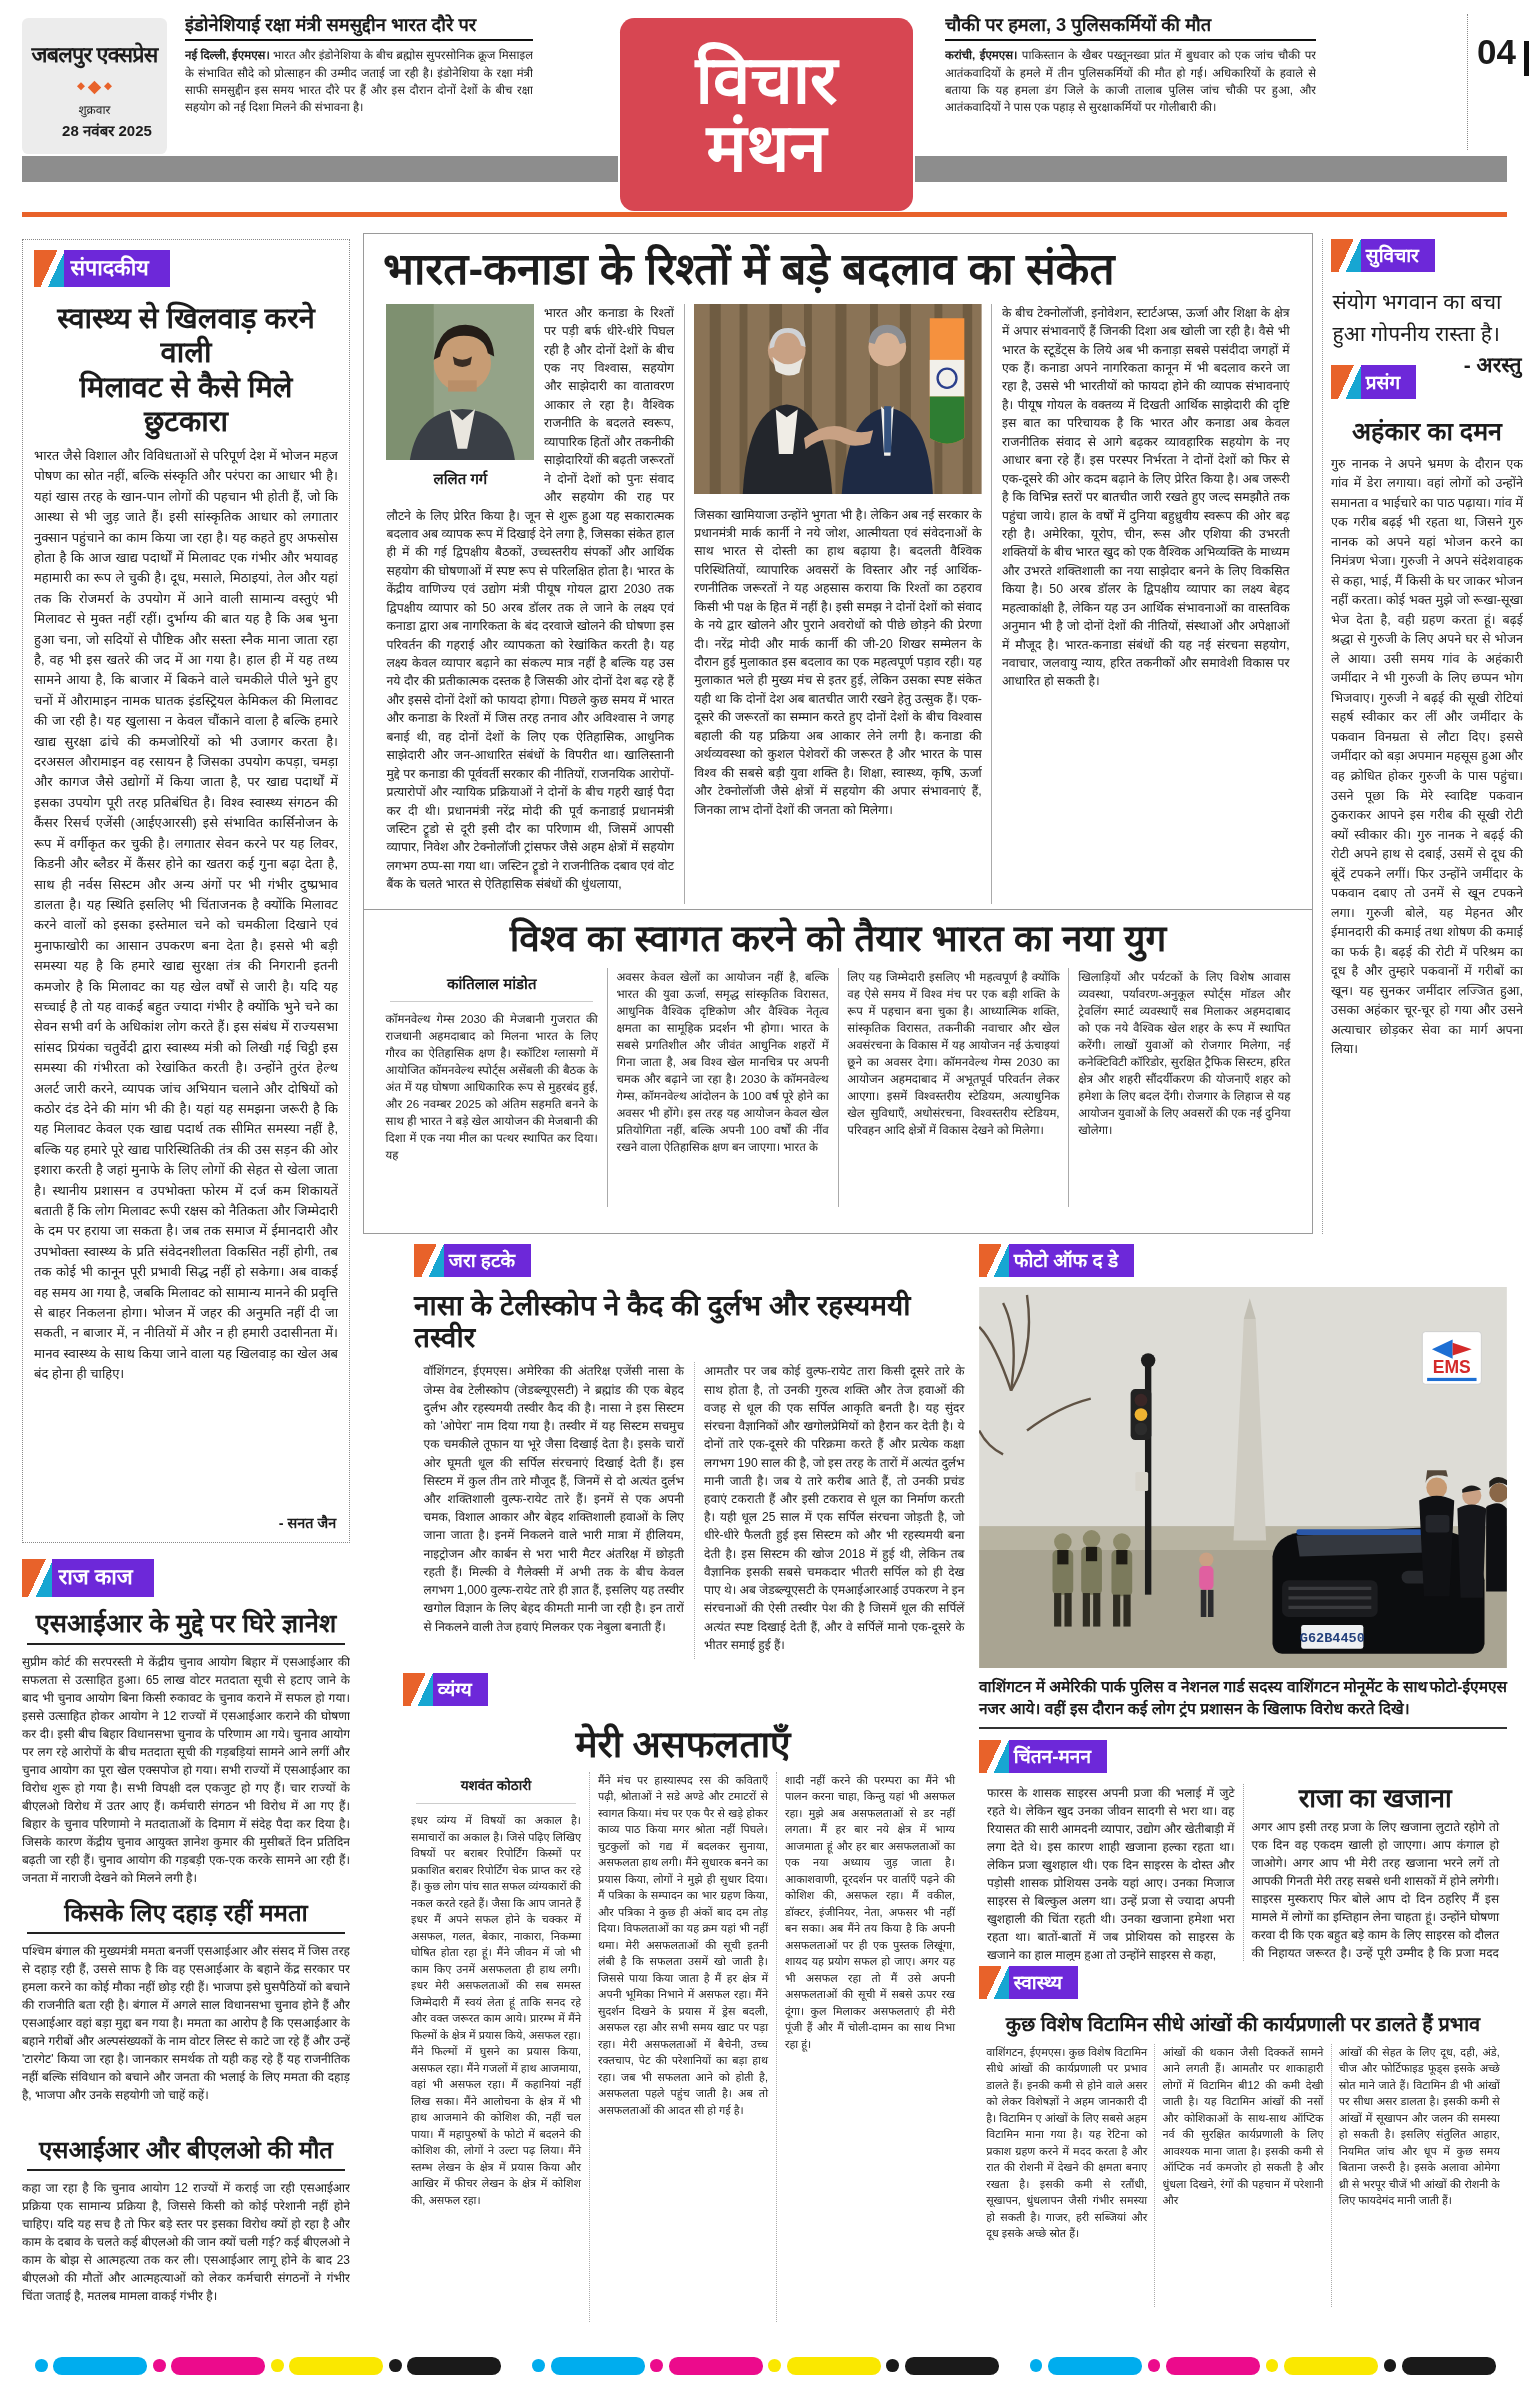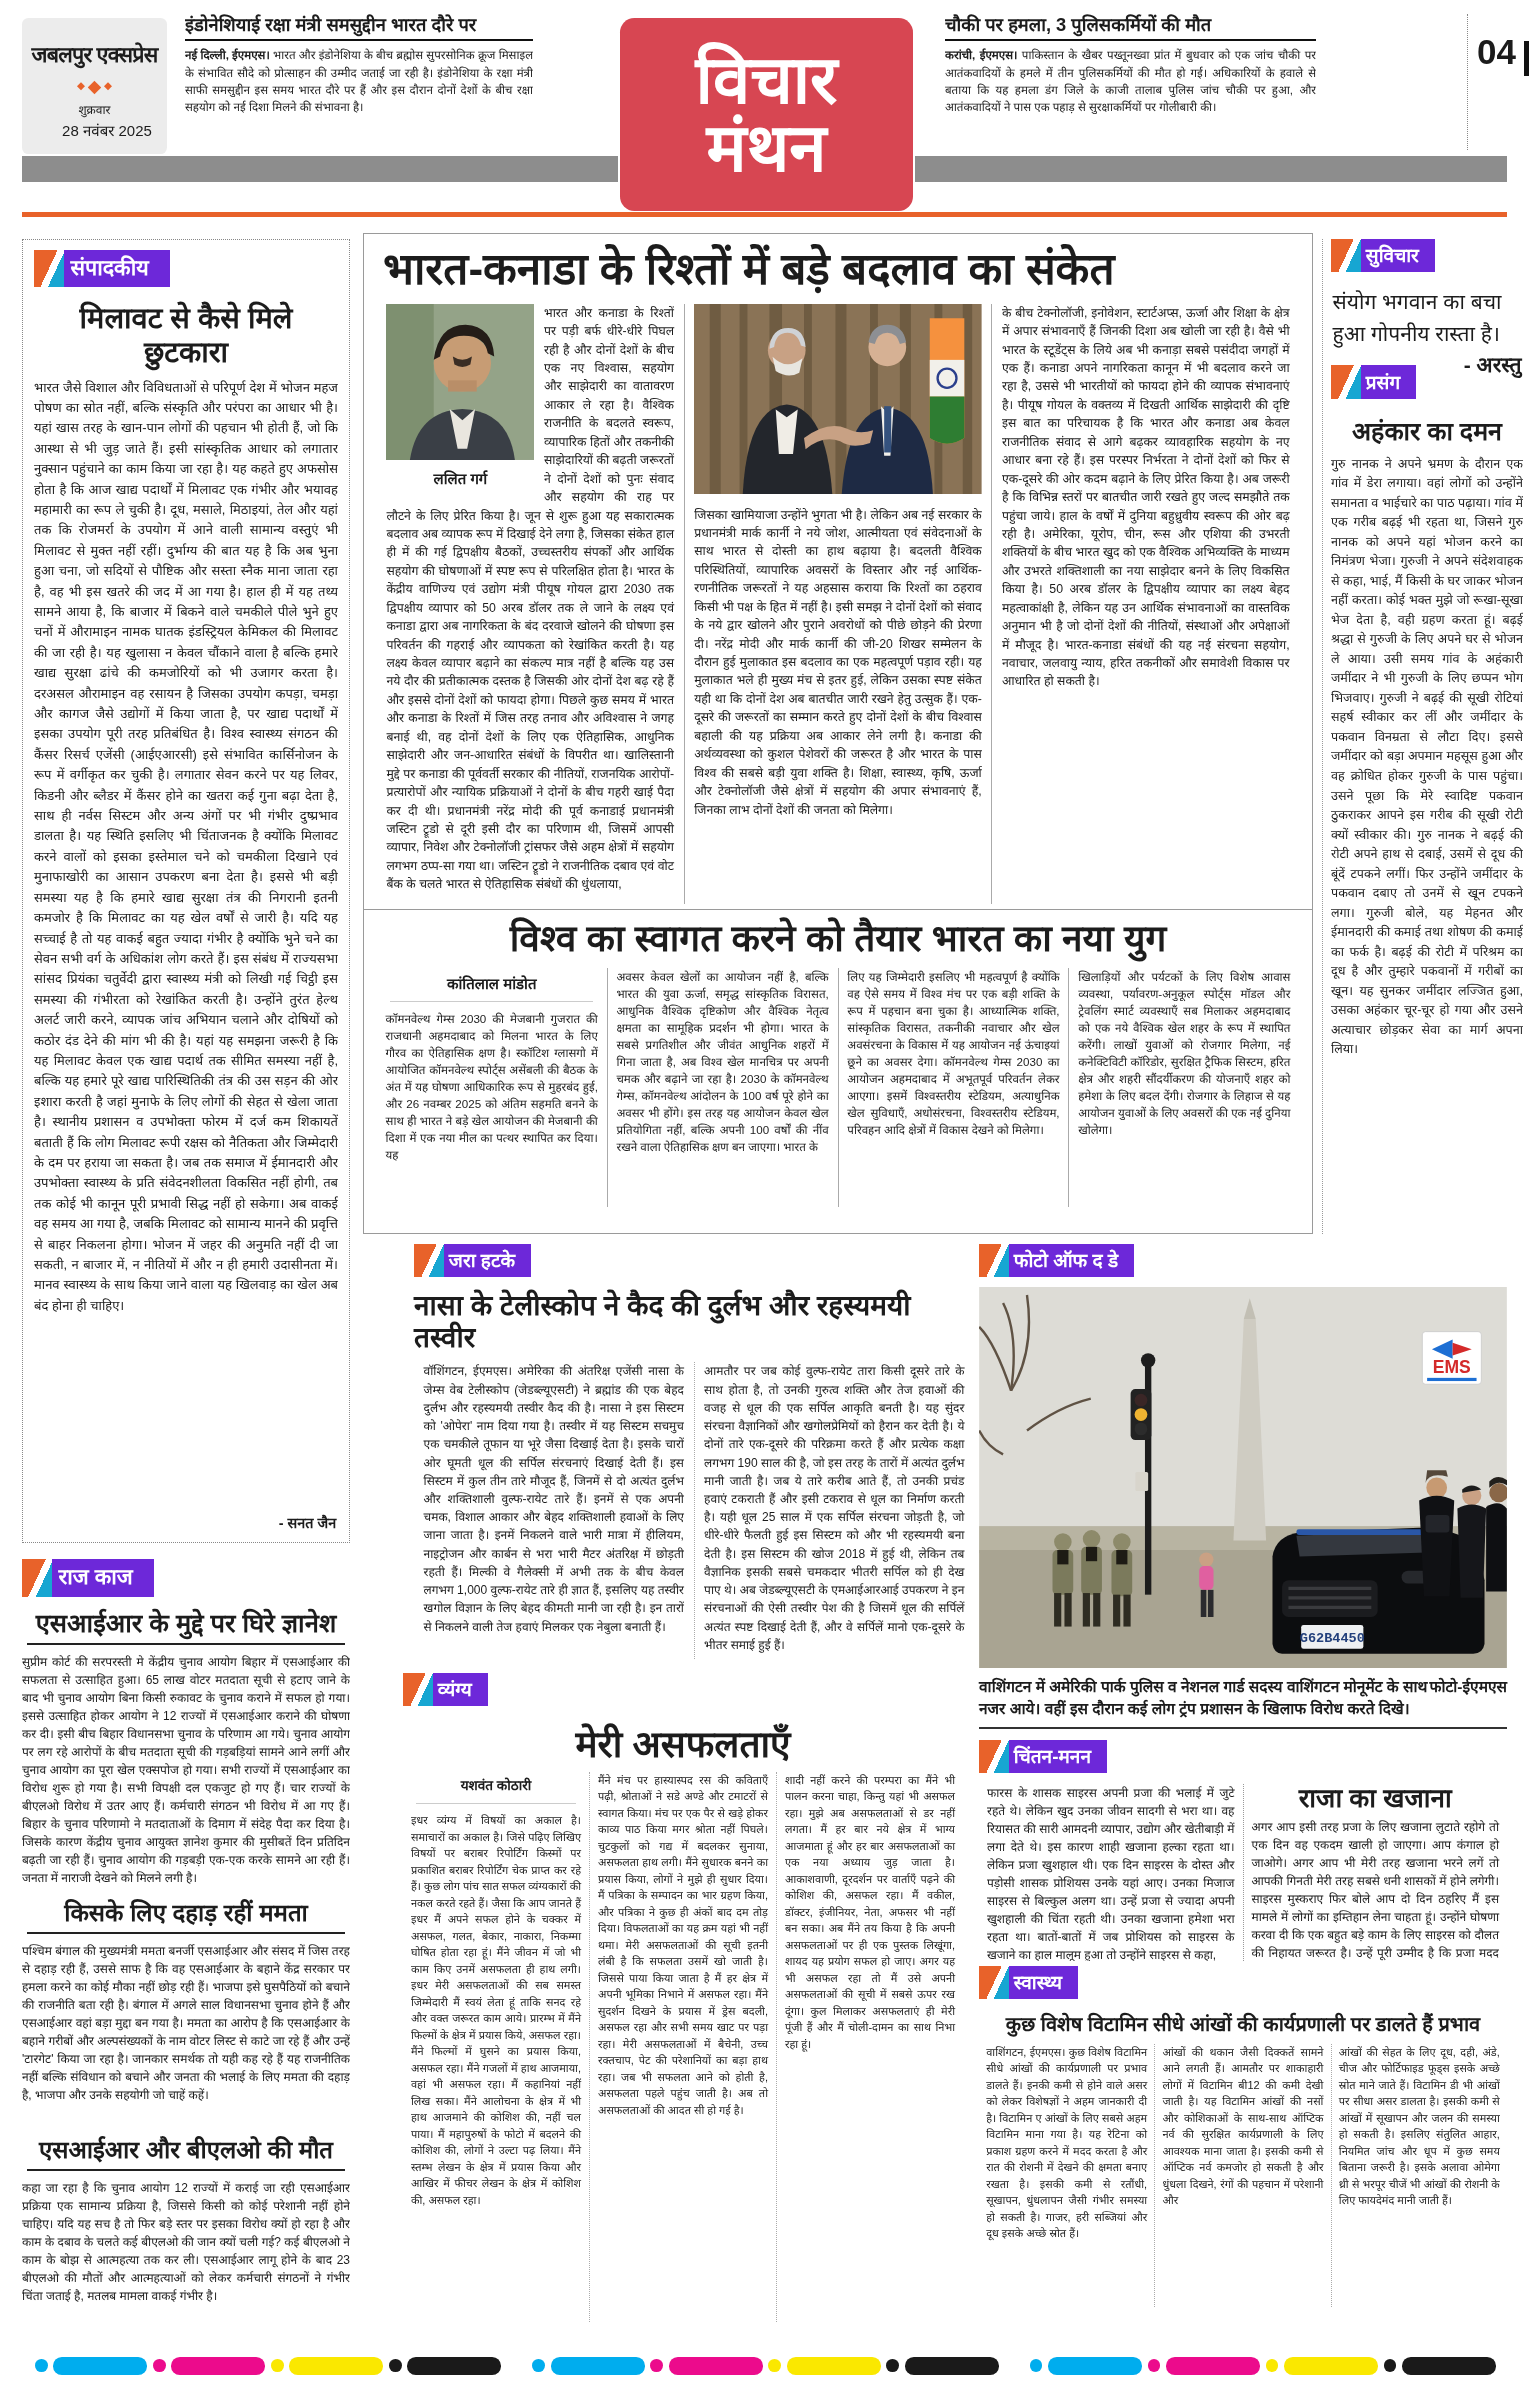--- a/index.html
+++ b/index.html
@@ -7,21 +7,21 @@
         font-family:"Liberation Sans","DejaVu Sans",sans-serif;color:#1c1c1c;}
   .abs{position:absolute;}
   .just{text-align:justify;}
   .ov{overflow:hidden;}
   
   .mast-box{left:22px;top:17.5px;width:145px;height:136px;background:#ececec;border-radius:6.4px;text-align:center;padding-top:21px;box-sizing:border-box;}
   .mast-name{font-size:21.5px;font-weight:800;letter-spacing:-0.8px;}
   .diamonds{color:#e8622a;font-size:10.4px;margin:8px 0 4.8px;}
   .diamonds b{font-size:17.5px;vertical-align:middle;}
   .mast-day{font-size:12px;}
-  .mast-date{font-size:15px;font-weight:400;margin-top:1.6px;margin-left:25px;}
+  .mast-date{font-size:15px;font-weight:700;margin-top:1.6px;margin-left:25px;}
   .brief{height:142px;overflow:hidden;}
   .brief h2{margin:0 0 4.8px;font-size:18.3px;font-weight:800;border-bottom:2.4px solid #111;padding-bottom:4px;line-height:1.15;}
   .brief p{margin:0;font-size:11.6px;line-height:1.5;}
   .dl{font-weight:800;}
   .logo-box{left:620px;top:17.5px;width:293px;height:193px;background:#d74652;border-radius:14.4px;color:#fff;
             display:flex;flex-direction:column;align-items:center;justify-content:center;line-height:1.02;}
   .logo-box div{font-size:67px;font-weight:800;}
   .pgno{left:1477px;top:32px;font-size:35px;font-weight:800;}
   .pg-dot{left:1467px;top:14.4px;height:136px;border-left:1.6px dotted #888;}
   .edge-mark{right:0;top:41px;width:6.4px;height:35px;background:#111;}
@@ -130,20 +130,21 @@
   <div class="abs gray-bar" style="left:22px;width:596px;"></div>
   <div class="abs gray-bar" style="left:915px;width:592px;"></div>
   <div class="abs orange-rule"></div>
 
   <div class="abs edit-box">
     <div class="sec-label">
       <span class="tri"></span>
       <span class="txt">संपादकीय</span>
     </div>
     <div class="edit-h">
+      <div>स्वास्थ्य से खिलवाड़ करने वाली</div>
       <div>मिलावट से कैसे मिले छुटकारा</div>
     </div>
     <div class="edit-body just ov">भारत जैसे विशाल और विविधताओं से परिपूर्ण देश में भोजन महज पोषण का स्रोत नहीं, बल्कि संस्कृति और परंपरा का आधार भी है। यहां खास तरह के खान-पान लोगों की पहचान भी होती हैं, जो कि आस्था से भी जुड़ जाते हैं। इसी सांस्कृतिक आधार को लगातार नुक्सान पहुंचाने का काम किया जा रहा है। यह कहते हुए अफसोस होता है कि आज खाद्य पदार्थों में मिलावट एक गंभीर और भयावह महामारी का रूप ले चुकी है। दूध, मसाले, मिठाइयां, तेल और यहां तक कि रोजमर्रा के उपयोग में आने वाली सामान्य वस्तुएं भी मिलावट से मुक्त नहीं रहीं। दुर्भाग्य की बात यह है कि अब भुना हुआ चना, जो सदियों से पौष्टिक और सस्ता स्नैक माना जाता रहा है, वह भी इस खतरे की जद में आ गया है। हाल ही में यह तथ्य सामने आया है, कि बाजार में बिकने वाले चमकीले पीले भुने हुए चनों में औरामाइन नामक घातक इंडस्ट्रियल केमिकल की मिलावट की जा रही है। यह खुलासा न केवल चौंकाने वाला है बल्कि हमारे खाद्य सुरक्षा ढांचे की कमजोरियों को भी उजागर करता है। दरअसल औरामाइन वह रसायन है जिसका उपयोग कपड़ा, चमड़ा और कागज जैसे उद्योगों में किया जाता है, पर खाद्य पदार्थों में इसका उपयोग पूरी तरह प्रतिबंधित है। विश्व स्वास्थ्य संगठन की कैंसर रिसर्च एजेंसी (आईएआरसी) इसे संभावित कार्सिनोजन के रूप में वर्गीकृत कर चुकी है। लगातार सेवन करने पर यह लिवर, किडनी और ब्लैडर में कैंसर होने का खतरा कई गुना बढ़ा देता है, साथ ही नर्वस सिस्टम और अन्य अंगों पर भी गंभीर दुष्प्रभाव डालता है। यह स्थिति इसलिए भी चिंताजनक है क्योंकि मिलावट करने वालों को इसका इस्तेमाल चने को चमकीला दिखाने एवं मुनाफाखोरी का आसान उपकरण बना देता है। इससे भी बड़ी समस्या यह है कि हमारे खाद्य सुरक्षा तंत्र की निगरानी इतनी कमजोर है कि मिलावट का यह खेल वर्षों से जारी है। यदि यह सच्चाई है तो यह वाकई बहुत ज्यादा गंभीर है क्योंकि भुने चने का सेवन सभी वर्ग के अधिकांश लोग करते हैं। इस संबंध में राज्यसभा सांसद प्रियंका चतुर्वेदी द्वारा स्वास्थ्य मंत्री को लिखी गई चिट्ठी इस समस्या की गंभीरता को रेखांकित करती है। उन्होंने तुरंत हेल्थ अलर्ट जारी करने, व्यापक जांच अभियान चलाने और दोषियों को कठोर दंड देने की मांग भी की है। यहां यह समझना जरूरी है कि यह मिलावट केवल एक खाद्य पदार्थ तक सीमित समस्या नहीं है, बल्कि यह हमारे पूरे खाद्य पारिस्थितिकी तंत्र की उस सड़न की ओर इशारा करती है जहां मुनाफे के लिए लोगों की सेहत से खेला जाता है। स्थानीय प्रशासन व उपभोक्ता फोरम में दर्ज कम शिकायतें बताती हैं कि लोग मिलावट रूपी रक्षस को नैतिकता और जिम्मेदारी के दम पर हराया जा सकता है। जब तक समाज में ईमानदारी और उपभोक्ता स्वास्थ्य के प्रति संवेदनशीलता विकसित नहीं होगी, तब तक कोई भी कानून पूरी प्रभावी सिद्ध नहीं हो सकेगा। अब वाकई वह समय आ गया है, जबकि मिलावट को सामान्य मानने की प्रवृत्ति से बाहर निकलना होगा। भोजन में जहर की अनुमति नहीं दी जा सकती, न बाजार में, न नीतियों में और न ही हमारी उदासीनता में। मानव स्वास्थ्य के साथ किया जाने वाला यह खिलवाड़ का खेल अब बंद होना ही चाहिए।</div>
     <div class="sig">- सनत जैन</div>
   </div>
 
   <div class="abs main-box">
     <div class="main-h">भारत-कनाडा के रिश्तों में बड़े बदलाव का संकेत</div>
     <div class="main-cols">
       <div class="mcol just">

